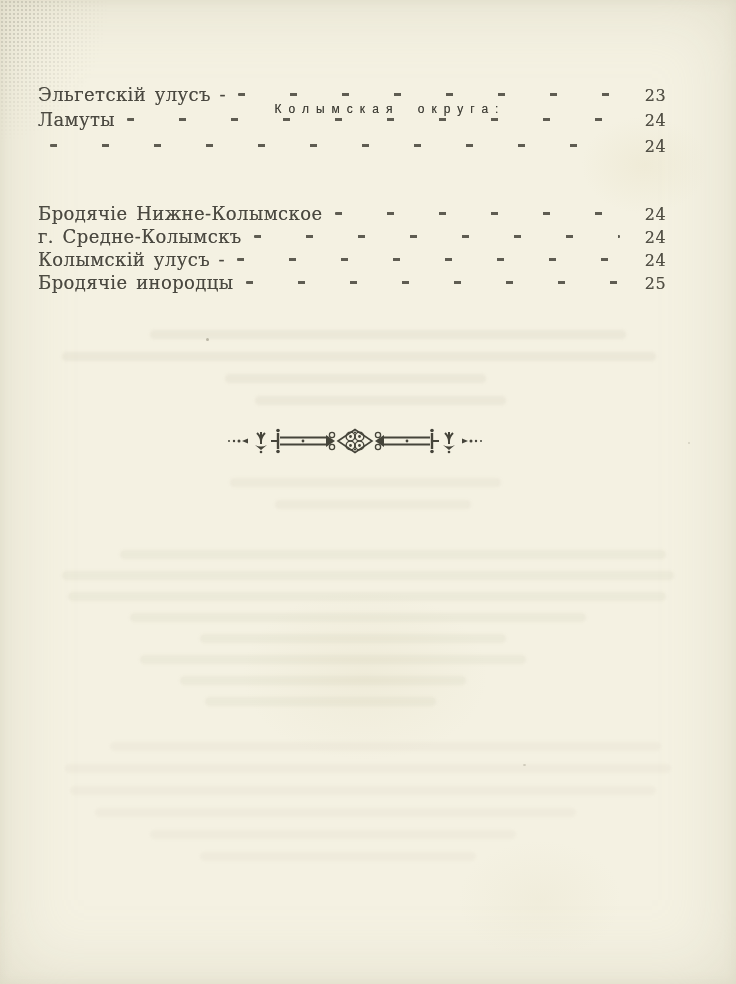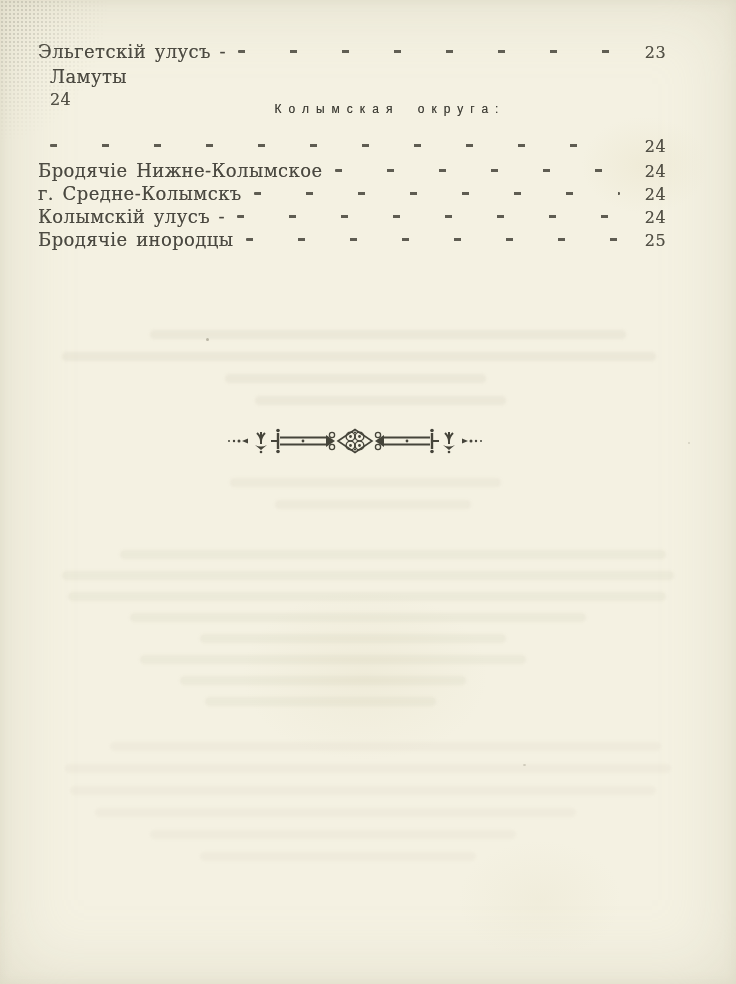--- a/index.html
+++ b/index.html
@@ -36,30 +36,30 @@
   .speck.p3{left:688px;top:442px;width:2px;height:2px;opacity:.3;}
 
   
   .toc-row{
     position:absolute;left:38px;width:628px;
     display:flex;align-items:baseline;
     font-size:18px;letter-spacing:.4px;word-spacing:2.5px;
     color:#4a4840;text-shadow:0 0 .5px rgba(74,72,64,.55);
     white-space:nowrap;
   }
-  .toc-label{flex:0 0 auto;}
+  .toc-label{flex:0 0 auto;margin-top:43px;}
   .leader{
     flex:1 1 auto;height:3px;margin:0 16px 0 12px;
     transform:translateY(-5px);
     background-image:repeating-linear-gradient(90deg,#4e4c42 0 7px,transparent 7px 52px);
     background-position:left center;background-repeat:repeat-x;
     border-radius:1px;opacity:.9;
   }
   .pagenum{flex:0 0 30px;text-align:right;font-size:16px;color:#514f45;}
-  .rA0{top:41px;}  .rA1{top:66px;flex-direction:column;}
+  .rA0{top:41px;}  .rA1{top:66px;}
   .rB0{top:137px;} .rB1{top:160px;} .rB2{top:183px;} .rB3{top:206px;} .rB4{top:229px;}
 
   .section-header{
     position:absolute;left:0;right:0;top:102px;text-align:center;
     font-family:"Liberation Sans","DejaVu Sans",sans-serif;
     font-weight:400;font-size:12px;letter-spacing:7px;word-spacing:8px;
     color:#3e3d35;text-shadow:0 0 .5px rgba(62,61,53,.6);padding-left:44px;
   }
 
   .summary-row{

